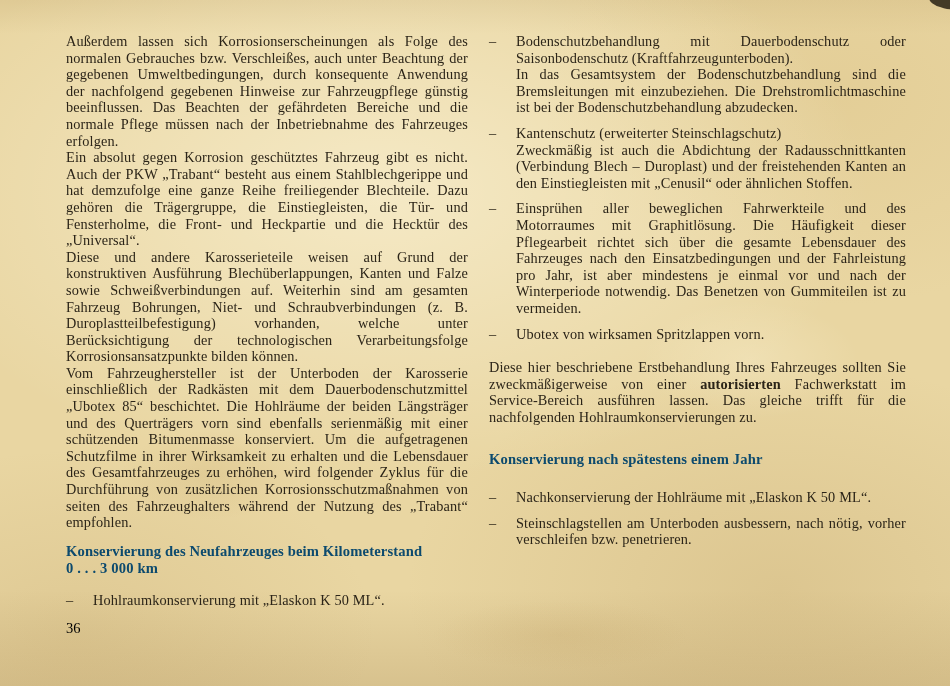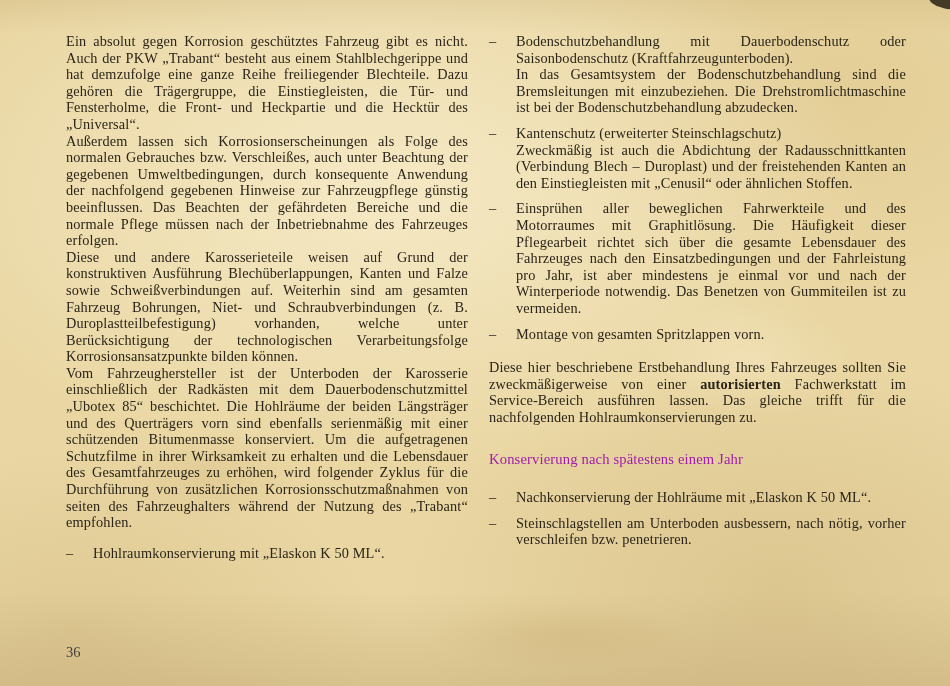--- a/index.html
+++ b/index.html
@@ -23,41 +23,41 @@
     line-height: 16.6px;
     letter-spacing: 0.15px;
     text-align: justify;
     hyphens: auto;
     -webkit-hyphens: auto;
   }
   #left-col  { left: 66px;  top: 33px; width: 402px; }
   #right-col { left: 489px; top: 33px; width: 417px; }
   p.body-par { margin: 0; white-space: pre-line; }
   .heading {
-    font-weight: normal;
-    color: #a21caf;
+    font-weight: bold;
+    color: #0c4a6e;
     white-space: pre-line;
     text-align: left;
     margin: 0;
     font-size: 14.6px;
     line-height: 17.5px;
   }
   #left-heading  { margin-top: 12px; }
   #right-heading { margin-top: 26px; }
   .bullet { display: flex; margin: 0 0 9px 0; }
   .bullet .dash { flex: 0 0 27px; }
   .bullet .btext { flex: 1; white-space: pre-line; text-align: justify; }
   #left-bullet { margin-top: 14px; }
   #right-closing { margin-top: 17px; }
   .bullets-2 .bullet:first-child { margin-top: 20px; }
   #page-number {
     position: absolute;
-    left: 66px; top: 644px;
+    left: 66px; top: 620px;
     font-size: 14.5px;
-    color: #404040;
+    color: #000000;
   }
   .corner-mark {
     position: absolute;
     top: -4px; right: -9px;
     width: 30px; height: 12px;
     background: #2e2517;
     border-radius: 45%;
     transform: rotate(16deg);
     opacity: 0.88;
   }
@@ -74,25 +74,27 @@
 <body>
 
 <div class="page">
 
   <div class="stain s1"></div>
   <div class="stain s2"></div>
   <div class="stain s3"></div>
   <div class="corner-mark"></div>
 
   <div class="col" id="left-col">
+    <p class="body-par">Außerdem lassen sich Korrosionserscheinungen als Folge des normalen Gebrauches bzw. Verschleißes, auch unter Beachtung der gegebenen Umweltbedingungen, durch konsequente Anwendung der nachfolgend gegebenen Hinweise zur Fahrzeugpflege günstig beeinflussen. Das Beachten der gefährdeten Bereiche und die normale Pflege müssen nach der Inbetriebnahme des Fahrzeuges erfolgen.</p>
     <p class="body-par">Ein absolut gegen Korrosion geschütztes Fahrzeug gibt es nicht. Auch der PKW „Trabant“ besteht aus einem Stahlblechgerippe und hat demzufolge eine ganze Reihe freiliegender Blechteile. Dazu gehören die Trägergruppe, die Einstiegleisten, die Tür- und Fensterholme, die Front- und Heckpartie und die Hecktür des „Universal“.</p>
-    <p class="body-par">Außerdem lassen sich Korrosionserscheinungen als Folge des normalen Gebrauches bzw. Verschleißes, auch unter Beachtung der gegebenen Umweltbedingungen, durch konsequente Anwendung der nachfolgend gegebenen Hinweise zur Fahrzeugpflege günstig beeinflussen. Das Beachten der gefährdeten Bereiche und die normale Pflege müssen nach der Inbetriebnahme des Fahrzeuges erfolgen.</p>
     <p class="body-par">Diese und andere Karosserieteile weisen auf Grund der konstruktiven Ausführung Blechüberlappungen, Kanten und Falze sowie Schweißverbindungen auf. Weiterhin sind am gesamten Fahrzeug Bohrungen, Niet- und Schraubverbindungen (z. B. Duroplastteilbefestigung) vorhanden, welche unter Berücksichtigung der technologischen Verarbeitungsfolge Korrosionsansatzpunkte bilden können.</p>
     <p class="body-par">Vom Fahrzeughersteller ist der Unterboden der Karosserie einschließlich der Radkästen mit dem Dauerbodenschutzmittel „Ubotex 85“ beschichtet. Die Hohlräume der beiden Längsträger und des Querträgers vorn sind ebenfalls serienmäßig mit einer schützenden Bitumenmasse konserviert. Um die aufgetragenen Schutzfilme in ihrer Wirksamkeit zu erhalten und die Lebensdauer des Gesamtfahrzeuges zu erhöhen, wird folgender Zyklus für die Durchführung von zusätzlichen Korrosionsschutzmaßnahmen von seiten des Fahrzeughalters während der Nutzung des „Trabant“ empfohlen.</p>
 
+    <p class="heading" id="left-heading">Konservierung des Neufahrzeuges beim Kilometerstand
+0 . . . 3 000 km</p>
 
     <div class="bullet" id="left-bullet">
       <span class="dash">–</span>
       <div class="btext">Hohlraumkonservierung mit „Elaskon K 50 ML“.</div>
     </div>
   </div>
 
   <div class="col" id="right-col">
     <div class="bullet">
       <span class="dash">–</span>
@@ -103,21 +105,21 @@
       <span class="dash">–</span>
       <div class="btext">Kantenschutz (erweiterter Steinschlagschutz)
 Zweckmäßig ist auch die Abdichtung der Radausschnittkanten (Verbindung Blech – Duroplast) und der freistehenden Kanten an den Einstiegleisten mit „Cenusil“ oder ähnlichen Stoffen.</div>
     </div>
     <div class="bullet">
       <span class="dash">–</span>
       <div class="btext">Einsprühen aller beweglichen Fahrwerkteile und des Motorraumes mit Graphitlösung. Die Häufigkeit dieser Pflegearbeit richtet sich über die gesamte Lebensdauer des Fahrzeuges nach den Einsatzbedingungen und der Fahrleistung pro Jahr, ist aber mindestens je einmal vor und nach der Winterperiode notwendig. Das Benetzen von Gummiteilen ist zu vermeiden.</div>
     </div>
     <div class="bullet">
       <span class="dash">–</span>
-      <div class="btext">Montage von gesamten Spritzlappen vorn.</div>
+      <div class="btext">Ubotex von wirksamen Spritzlappen vorn.</div>
     </div>
 
     <p class="body-par" id="right-closing"><span>Diese hier beschriebene Erstbehandlung Ihres Fahrzeuges sollten Sie zweckmäßigerweise von einer </span><strong>autorisierten</strong><span> Fachwerkstatt im Service-Bereich ausführen lassen. Das gleiche trifft für die nachfolgenden Hohlraumkonservierungen zu.</span></p>
 
     <p class="heading" id="right-heading">Konservierung nach spätestens einem Jahr</p>
 
     <div class="bullets-2">
       <div class="bullet">
         <span class="dash">–</span>
         <div class="btext">Nachkonservierung der Hohlräume mit „Elaskon K 50 ML“.</div>

